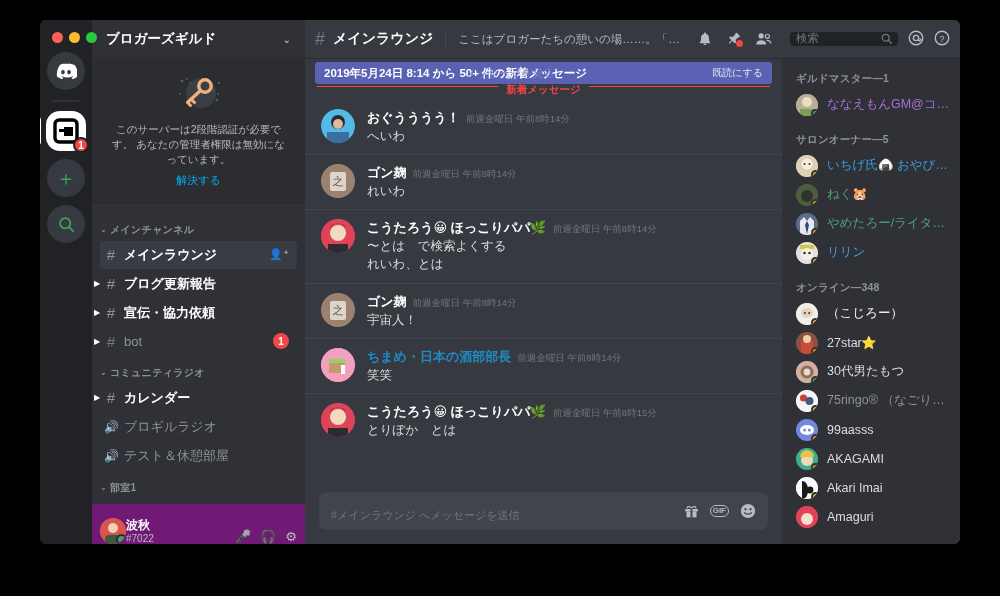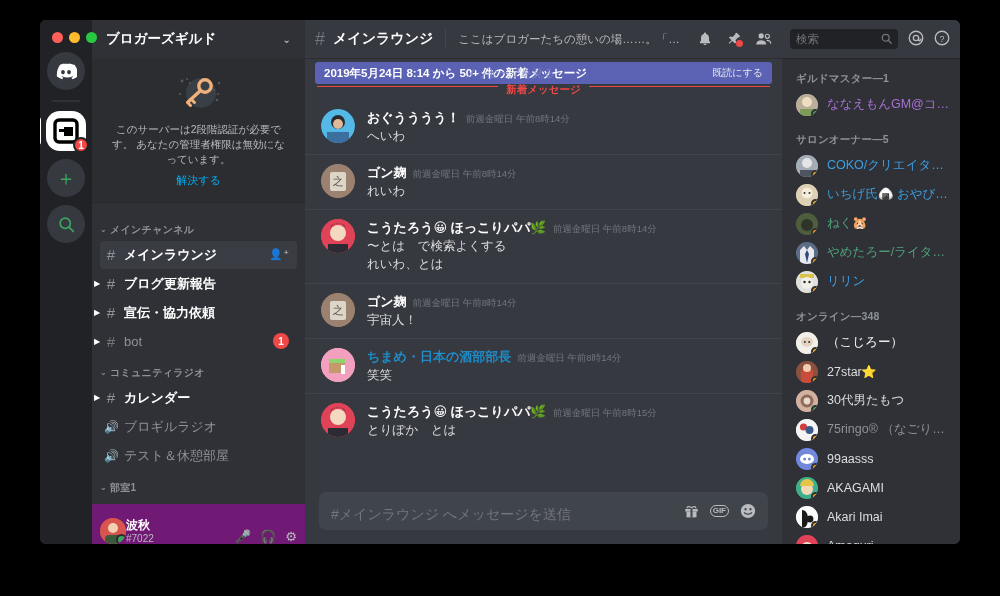--- a/index.html
+++ b/index.html
@@ -157,40 +157,40 @@
   .m-head { display: flex; align-items: baseline; gap: 6px; flex-wrap: wrap; }
   .m-author { font-size: 13px; font-weight: bold; color: #fff; }
   .m-time { font-size: 9.5px; color: #72767d; }
   .m-line { color: #dcddde; font-size: 12.5px; line-height: 1.45; }
 
   .composer { padding: 0 14px 14px; flex: 0 0 auto; }
   .composer-box {
     background: #40444b; border-radius: 7px; height: 38px;
     display: flex; align-items: center; padding: 0 12px; gap: 11px;
   }
-  .composer-ph { flex: 1; color: #72767d; font-size: 14px; margin-top: 8px; }
+  .composer-ph { flex: 1; color: #72767d; font-size: 11px; margin-top: 8px; }
   .comp-ico { color: #b9bbbe; font-size: 14px; cursor: pointer; display:flex; align-items:center;}
   .gif-ico {
     border: 1.6px solid #b9bbbe; border-radius: 6px; font-size: 8px; font-weight: bold;
     color: #b9bbbe; padding: 1px 2px; line-height: 1;
   }
 
   
   .members {
     width: 178px; flex: 0 0 178px; background: #2f3136;
     overflow: hidden; padding-top: 0;
   }
   .search-row {
     height: 38px; display: flex; align-items: center; gap: 10px;
     padding: 0 10px 0 8px; background: #36393f; box-shadow: 0 1px 0 rgba(0,0,0,.2);
     position: relative; z-index: 3;
   }
   .search-box {
-    flex: 1; height: 20px; background: #202225; border-radius: 4px;
-    display: flex; align-items: center; justify-content: space-between;
+    flex: 1; height: 14px; background: #202225; border-radius: 4px;
+    display: flex; align-items: flex-end; justify-content: space-between;
     padding: 0 6px; cursor: text;
   }
   .search-ph { color: #72767d; font-size: 11.5px; }
   .srch-g { color: #72767d; font-size: 11px; }
   .hdr-ic { color: #b9bbbe; font-size: 14px; cursor: pointer; }
   .m-group {
     color: #8e9297; font-size: 10.5px; font-weight: bold;
     padding: 14px 0 4px 14px; letter-spacing: .2px;
   }
   .member {
@@ -576,31 +576,20 @@
             <circle cx="11" cy="8" r="5" fill="#f0dcc0"></circle>
             <rect x="4" y="15" width="14" height="7" fill="#7e9b5a"></rect>
           </svg>
         <span class="mem-st st-online"></span>
       </div>
       <span class="mem-name" style="color:#a970d6">ななえもんGM@コミ…</span>
     </div>
 
     <div class="m-group">サロンオーナー—5</div>
     <div class="member">
-      <div class="mem-av" style="background:#9aa3ad">
-        <svg width="22" height="22" viewBox="0 0 22 22">
-            <circle cx="11" cy="11" r="11" fill="#a4acb5"></circle>
-            <circle cx="11" cy="8" r="5" fill="#e4e4e4"></circle>
-            <rect x="4" y="15" width="14" height="7" fill="#4c5560"></rect>
-          </svg>
-        <span class="mem-st st-idle"></span>
-      </div>
-      <span class="mem-name" style="color:#3c9ee0">COKO/クリエイター…</span>
-    </div>
-    <div class="member">
       <div class="mem-av" style="background:#d9c9a8">
         <svg width="22" height="22" viewBox="0 0 22 22">
             <circle cx="11" cy="11" r="11" fill="#ddd0b4"></circle>
             <circle cx="11" cy="9" r="5.5" fill="#f6eddc"></circle>
             <circle cx="8.5" cy="9" r="1" fill="#333"></circle>
             <circle cx="13.5" cy="9" r="1" fill="#333"></circle>
           </svg>
         <span class="mem-st st-idle"></span>
       </div>
       <span class="mem-name" style="color:#3c9ee0">いちげ氏🍙 おやびん…</span>

